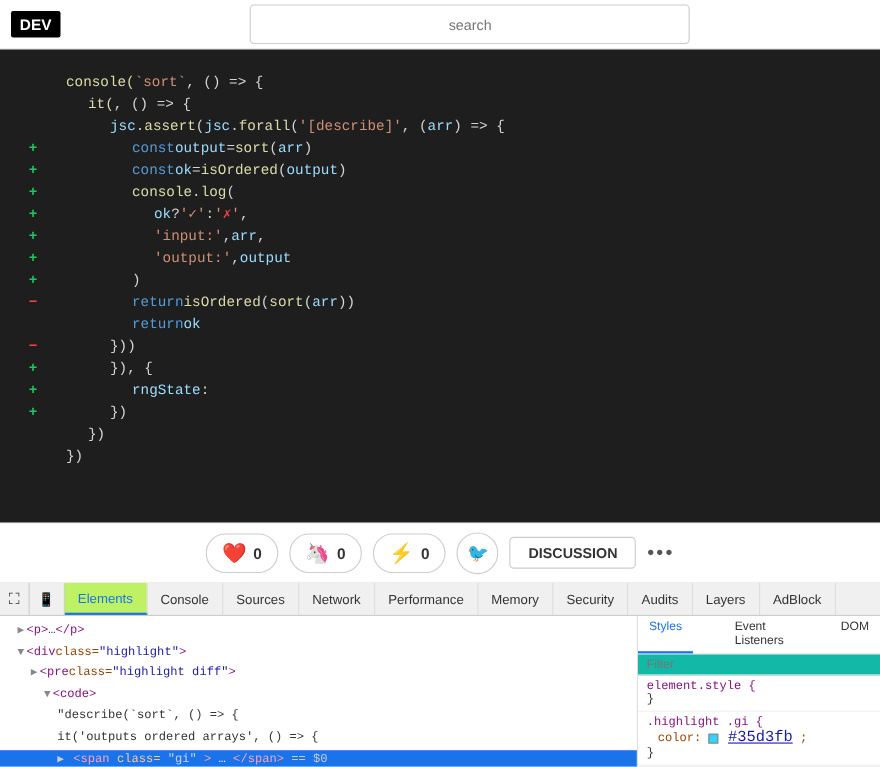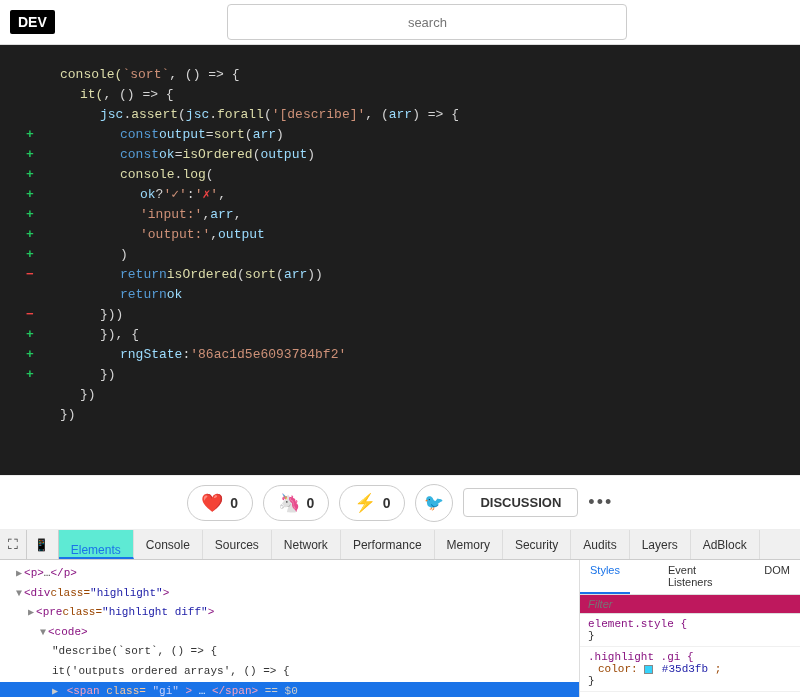--- a/index.html
+++ b/index.html
@@ -142,24 +142,23 @@
       padding: 0 12px;
       height: 100%;
       display: flex;
       align-items: center;
       cursor: pointer;
       color: #333;
       white-space: nowrap;
       border-right: 1px solid #ddd;
     }
     .devtools-tab.active {
-      background: #5eead4;
+      background: #bef264;
       border-bottom: 2px solid #1a73e8;
       color: #1a73e8;
-      align-items: flex-end;
     }
 
     
     #devtools-panel {
       display: flex;
       height: 137px;
       background: #fff;
     }
 
     
@@ -214,31 +213,30 @@
       border-bottom: 2px solid #1a73e8;
       color: #1a73e8;
     }
     #styles-filter {
       width: 100%;
       border: none;
       border-bottom: 1px solid #ddd;
       padding: 3px 8px;
       font-size: 11px;
       outline: none;
-      background: #be185d;
-      font-style: italic;
+      background: #14b8a6;
     }
     .css-block {
       padding: 4px 8px;
       border-bottom: 1px solid #f0f0f0;
     }
     .css-selector { color: #881280; font-family: Liberation Mono, monospace; font-size: 11px; }
     .css-brace { color: #333; }
     .css-prop { color: #994500; font-family: 'Courier New', monospace; font-size: 11px; margin-left: 10px; }
-    .css-value { color: #1a1aa6; font-family: 'Courier New', monospace; font-size: 11px; }
+    .css-value { color: #1a1aa6; font-family: 'Courier New', monospace; font-size: 14px; text-decoration: underline; }
     .color-swatch {
       display: inline-block;
       width: 9px; height: 9px;
       border: 1px solid #888;
       vertical-align: middle;
       margin-right: 2px;
     }
   </style>
 </head>
 <body>
@@ -361,21 +359,20 @@
 
   <div class="code-line" style="padding-left:40px">
     <span class="diff-marker plus">+</span>
     <span class="punc">}), {</span>
   </div>
 
   <div class="code-line" style="padding-left:60px">
     <span class="diff-marker plus">+</span>
     <span class="var">rngState</span>
       <span class="punc">: </span>
-      <span class="str">'86ac1d5e6093784bf2'</span>
   </div>
 
   <div class="code-line" style="padding-left:40px">
     <span class="diff-marker plus">+</span>
     <span class="punc">})</span>
   </div>
 
   <div class="code-line" style="padding-left:20px">
     <span class="punc">})</span>
   </div>

